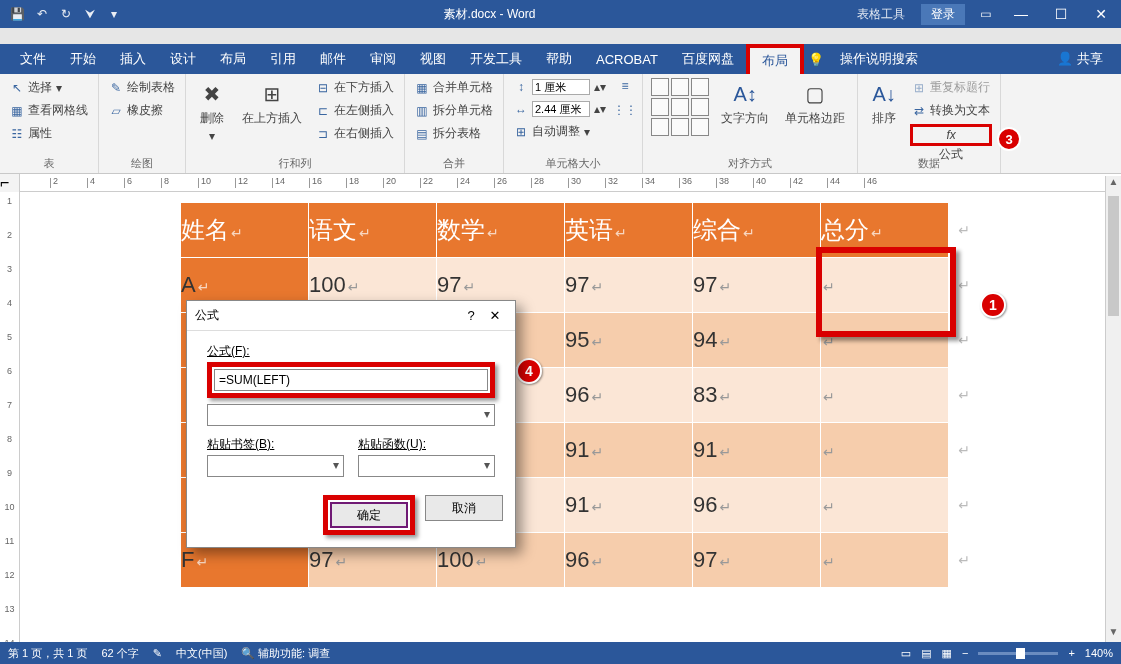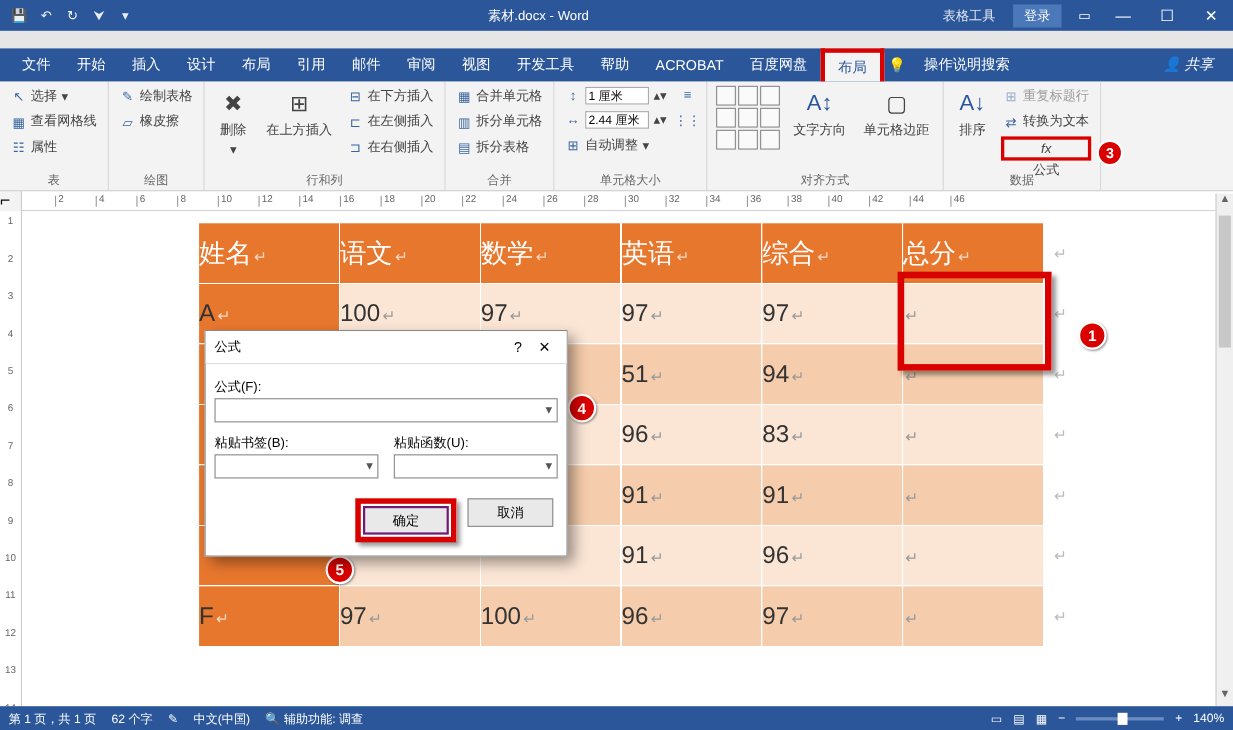--- a/index.html
+++ b/index.html
@@ -12,21 +12,21 @@
 .titlebar .title { flex: 1; text-align: center; }
 .titlebar .login { background: #4a78b8; padding: 2px 10px; margin: 0 6px; }
 .titlebar .winbtn { width: 40px; text-align: center; font-size: 14px; }
 
 
 .tabs { background: #2b579a; height: 30px; display: flex; align-items: center; color: #fff; font-size: 13px; padding: 0 8px; position: relative; margin-top: 16px; }
 .tabs .tab { padding: 0 12px; height: 30px; display: flex; align-items: center; cursor: pointer; }
 .tabs .tab.active { background: #f3f3f3; color: #2b579a; border: 4px solid #d90000; border-bottom: none; position: relative; z-index: 2; }
 .tabs .callout2 { position: absolute; left: 775px; top: 2px; width: 24px; height: 24px; border-radius: 50%; background: #d90000; color:#fff; display:flex; align-items:center; justify-content:center; font-weight:bold; font-size:13px; border:2px solid #fff; }
 .tabs .bulb { margin-left: 4px; margin-right: 4px; }
-.tabs .share { margin-left: auto; padding-right: 10px; font-style: italic; }
+.tabs .share { margin-left: auto; padding-right: 10px; }
 
 
 .ribbon { background: #f3f3f3; height: 100px; border-bottom: 1px solid #c8c8c8; display: flex; font-size: 12px; color: #444; }
 .group { border-right: 1px solid #d8d8d8; padding: 4px 8px 2px 8px; display: flex; flex-direction: column; justify-content: space-between; }
 .group .body { display: flex; gap: 8px; align-items: flex-start; }
 .group .label { text-align: center; font-size: 11px; color: #666; padding-top: 2px; }
 .vbtns { display: flex; flex-direction: column; gap: 4px; }
 .vbtns div { white-space: nowrap; padding: 1px 2px; display:flex; align-items:center; gap:4px; }
 .bigbtn { display: flex; flex-direction: column; align-items: center; gap: 2px; padding: 2px 4px; }
 .bigbtn .ico { width: 28px; height: 28px; display:flex; align-items:center; justify-content:center; font-size:20px; }
@@ -62,21 +62,21 @@
 
 
 .hl1 { position:absolute; border:6px solid #d90000; box-shadow: 4px 4px 4px rgba(0,0,0,.4); }
 .callout { position:absolute; width:26px; height:26px; border-radius:50%; background:#d90000; color:#fff; display:flex; align-items:center; justify-content:center; font-weight:bold; font-size:14px; border:2px solid #fff; box-shadow:1px 1px 2px rgba(0,0,0,.4); }
 
 
 .dialog { position:absolute; left:186px; top:300px; width:330px; background:#fff; border:1px solid #888; box-shadow:6px 6px 12px rgba(0,0,0,.4); font-size:12px; z-index:50; }
 .dialog .dtitle { display:flex; align-items:center; padding:6px 8px; background:#fff; border-bottom:1px solid #ddd; }
 .dialog .dtitle .t { flex:1; }
 .dialog .dtitle .q, .dialog .dtitle .x { width:24px; text-align:center; font-size:13px; }
-.dialog .dbody { padding:8px 8px; }
+.dialog .dbody { padding:8px 20px;text-decoration:underline; }
 .dlabel { margin:4px 0 2px 0; }
 .dinput { width:100%; border:1px solid #888; padding:3px 4px; font-size:12px; }
 .frow { display:flex; gap:14px; margin-top:6px; }
 .frow > div { flex:1; }
 .dselect { width:100%; border:1px solid #888; height:22px; background:#fff; position:relative; }
 .dselect::after { content:"▾"; position:absolute; right:4px; top:2px; color:#555; }
 .dbtns { display:flex; justify-content:flex-end; gap:10px; padding:10px 12px 12px; }
 .dbtn { width:78px; height:26px; border:1px solid #888; background:#e9e9e9; display:flex; align-items:center; justify-content:center; }
 .dbtn.ok { border:2px solid #701a75; }
 .okwrap { border:5px solid #d90000; padding:2px; box-shadow: 3px 3px 4px rgba(0,0,0,.4); }
@@ -399,21 +399,21 @@
         <td><span>100</span><span class="retmark">↵</span></td>
         <td><span>97</span><span class="retmark">↵</span></td>
         <td><span>97</span><span class="retmark">↵</span></td>
         <td><span>97</span><span class="retmark">↵</span></td>
         <td><span class="retmark">↵</span><span class="sidemark">↵</span></td>
       </tr>
       <tr>
         <td><span></span></td>
             <td></td>
             <td></td>
-        <td><span>51</span><span class="retmark">↵</span></td>
+        <td><span>95</span><span class="retmark">↵</span></td>
         <td><span>94</span><span class="retmark">↵</span></td>
         <td><span class="retmark">↵</span><span class="sidemark">↵</span></td>
       </tr>
       <tr>
         <td></td>
             <td></td>
             <td></td>
         <td><span>96</span><span class="retmark">↵</span></td>
         <td><span>83</span><span class="retmark">↵</span></td>
         <td><span class="retmark">↵</span><span class="sidemark">↵</span></td>
@@ -451,20 +451,23 @@
 </div>
 
 <div class="dialog">
   <div class="dtitle">
     <div class="t">公式</div>
     <div class="q">?</div>
     <div class="x">✕</div>
   </div>
   <div class="dbody">
     <div class="dlabel">公式(F):</div>
+    <div class="inwrap">
+      <input class="dinput" value="=SUM(LEFT)" style="">
+    </div>
     <div class="dselect"></div>
     <div class="frow">
       <div>
         <div class="dlabel">粘贴书签(B):</div>
         <div class="dselect"></div>
       </div>
       <div>
         <div class="dlabel">粘贴函数(U):</div>
         <div class="dselect"></div>
       </div>

